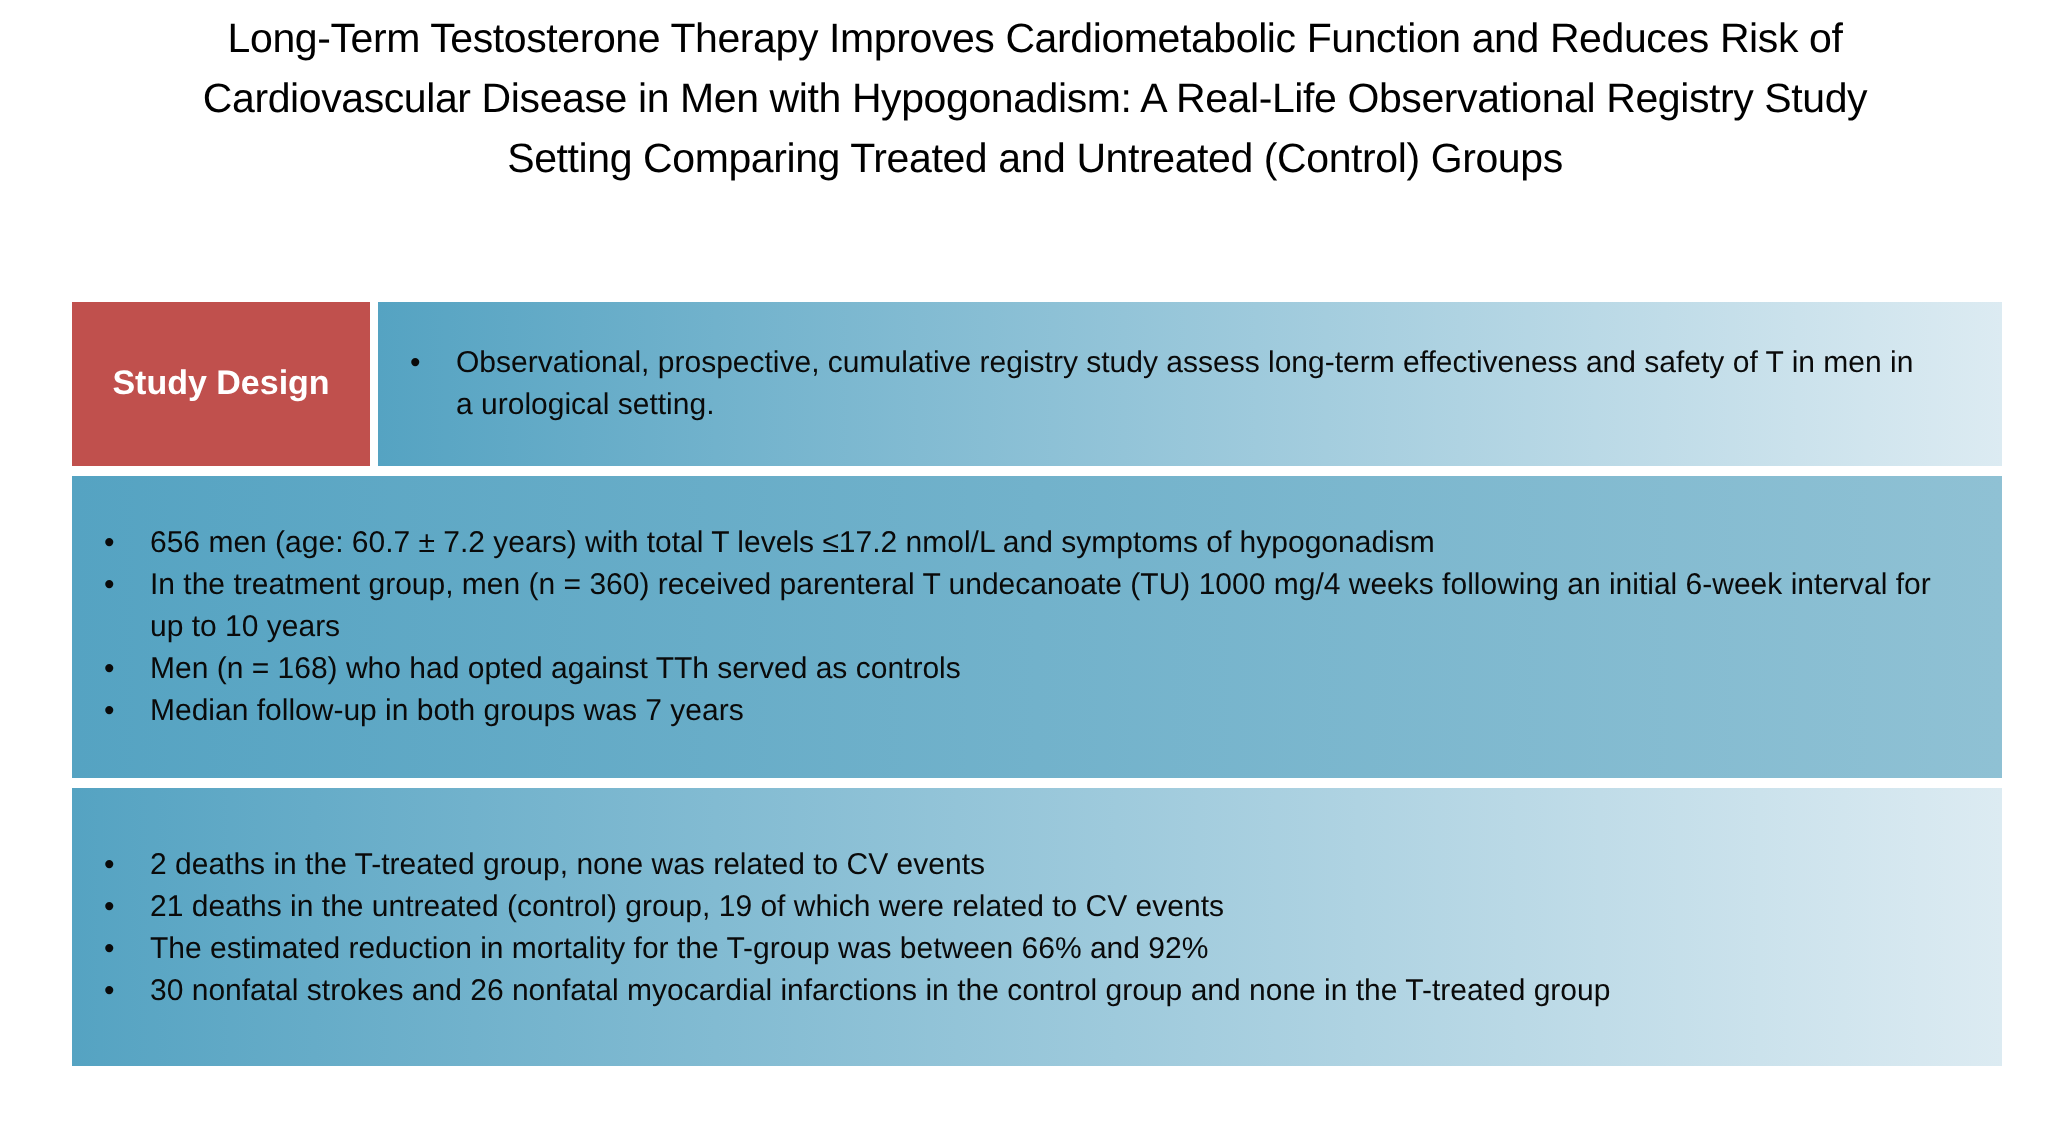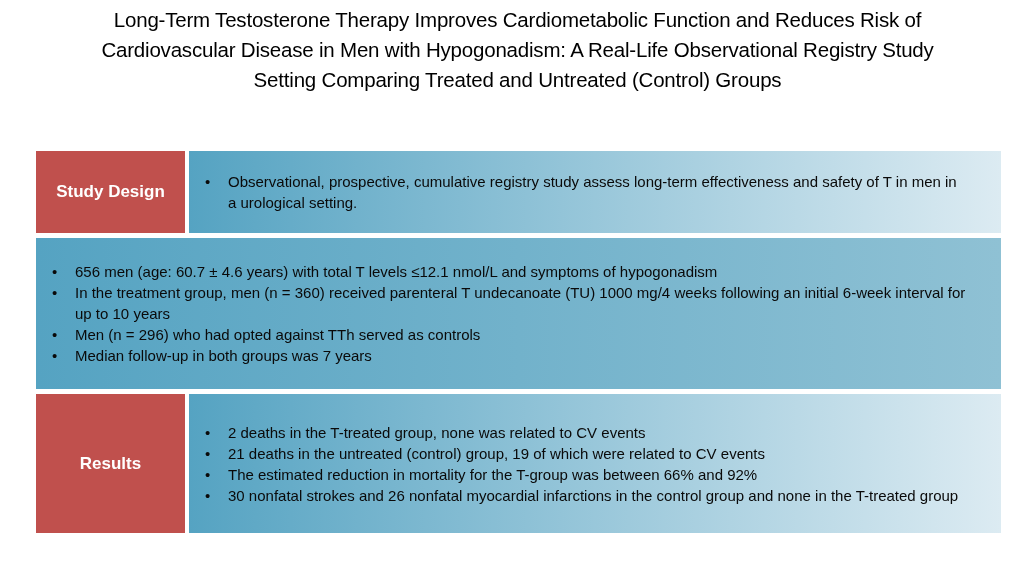--- a/index.html
+++ b/index.html
@@ -110,39 +110,38 @@
           <span class="bullet-dot">•</span>
           <span class="bullet-text">Observational, prospective, cumulative registry study assess long-term effectiveness and safety of T in men in a urological setting.</span>
         </div>
       </div>
     </div>
 
     <div class="trow row-2">
       <div class="content-cell grad-mid">
         <div class="bullet-item">
           <span class="bullet-dot">•</span>
-          <span class="bullet-text">656 men (age: 60.7 ± 4.6 years) with total T levels ≤12.1 nmol/L and symptoms of hypogonadism</span>
+          <span class="bullet-text">656 men (age: 60.7 ± 7.2 years) with total T levels ≤17.2 nmol/L and symptoms of hypogonadism</span>
         </div>
         <div class="bullet-item">
           <span class="bullet-dot">•</span>
           <span class="bullet-text">In the treatment group, men (n = 360) received parenteral T undecanoate (TU) 1000 mg/4 weeks following an initial 6-week interval for up to 10 years</span>
         </div>
         <div class="bullet-item">
           <span class="bullet-dot">•</span>
-          <span class="bullet-text">Men (n = 296) who had opted against TTh served as controls</span>
+          <span class="bullet-text">Men (n = 168) who had opted against TTh served as controls</span>
         </div>
         <div class="bullet-item">
           <span class="bullet-dot">•</span>
           <span class="bullet-text">Median follow-up in both groups was 7 years</span>
         </div>
       </div>
     </div>
 
     <div class="trow row-3">
-      <div class="label-cell">Results</div>
       <div class="content-cell grad-light">
         <div class="bullet-item">
           <span class="bullet-dot">•</span>
           <span class="bullet-text">2 deaths in the T-treated group, none was related to CV events</span>
         </div>
         <div class="bullet-item">
           <span class="bullet-dot">•</span>
           <span class="bullet-text">21 deaths in the untreated (control) group, 19 of which were related to CV events</span>
         </div>
         <div class="bullet-item">

